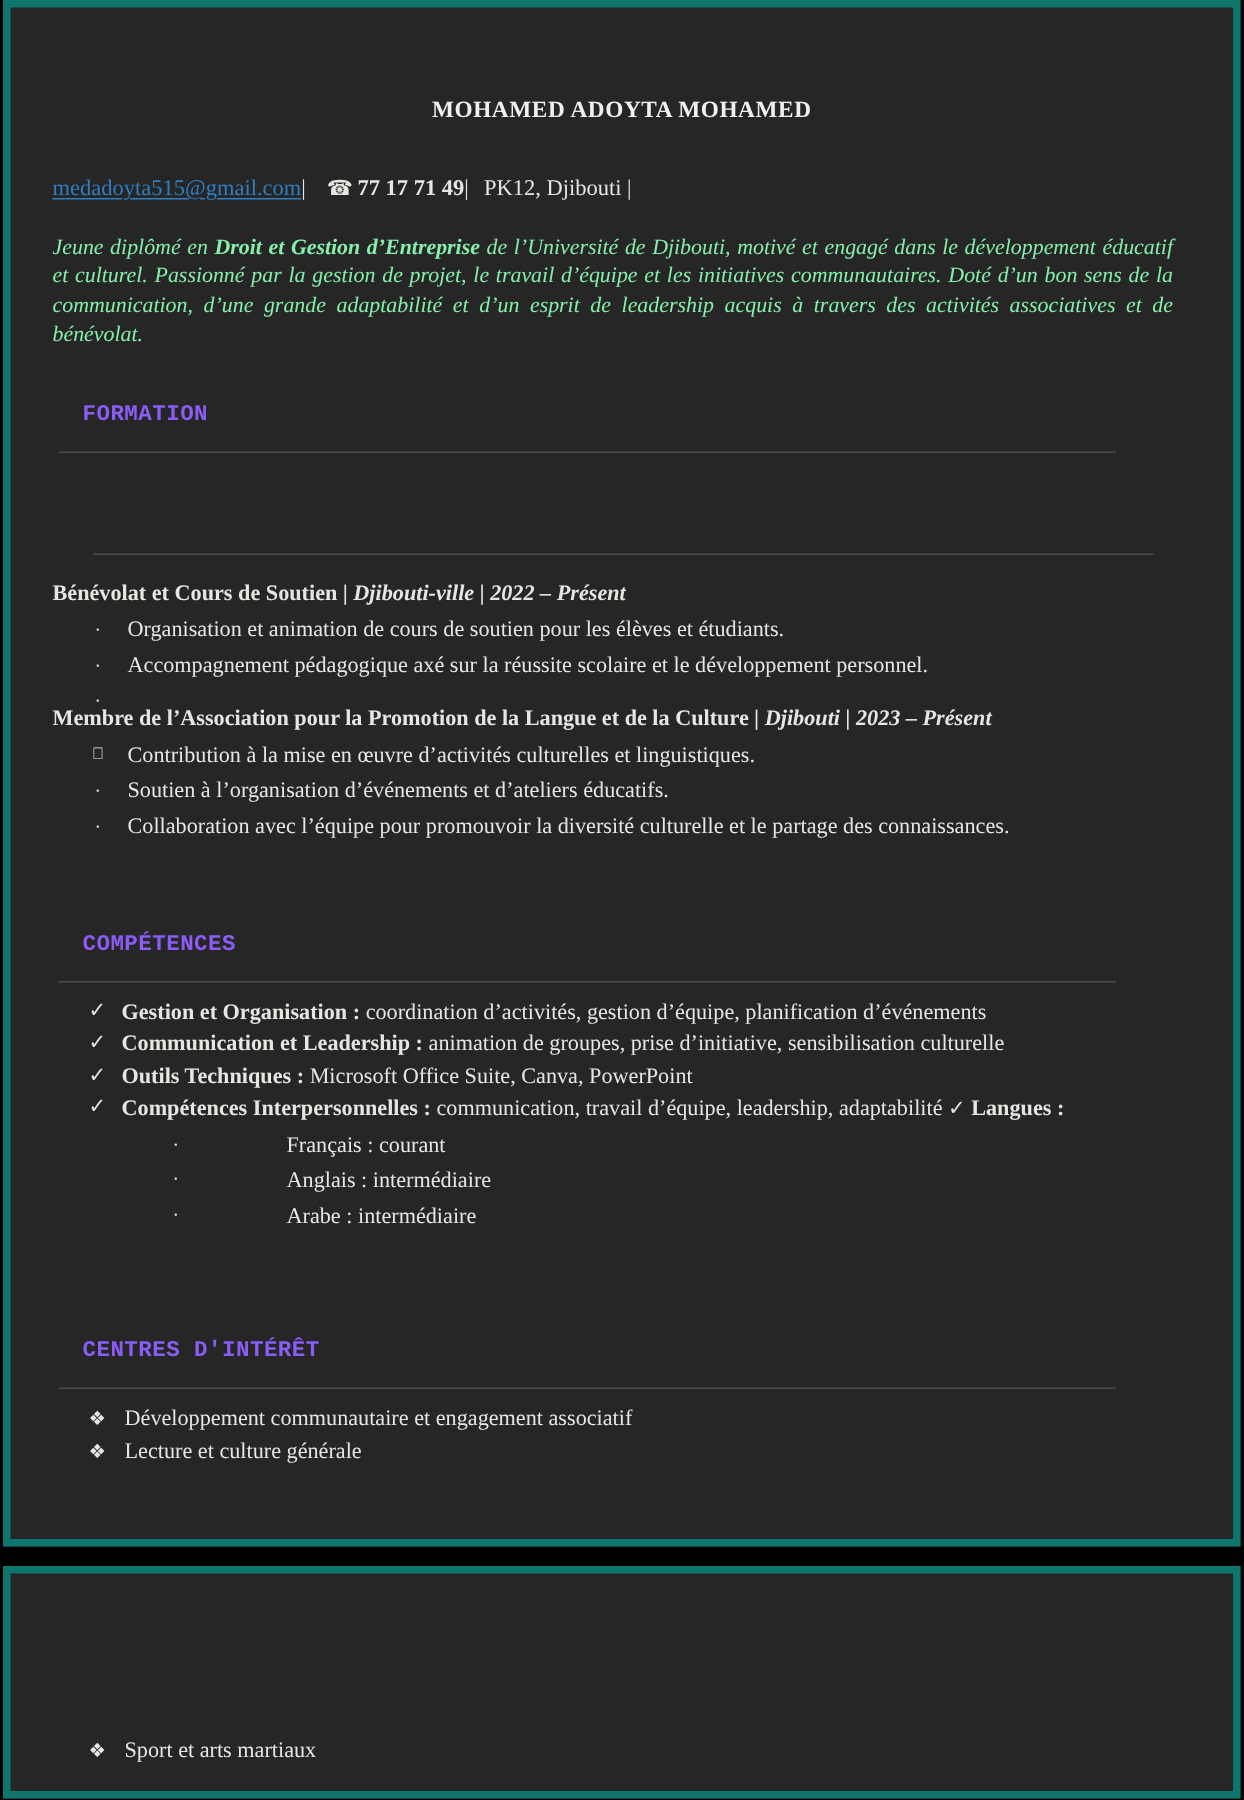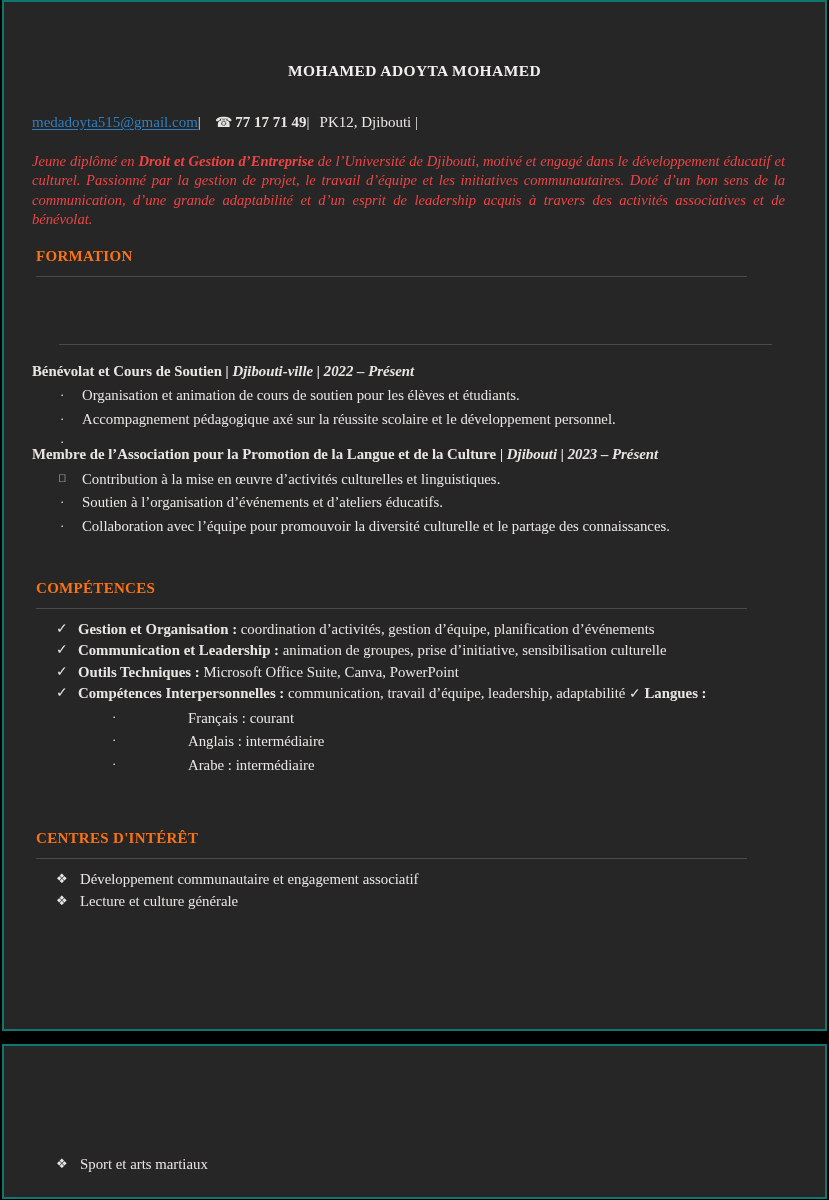--- a/index.html
+++ b/index.html
@@ -14,21 +14,21 @@
     color: #e8e6e3;
   }
   .doc-viewport {
     width: 829px;
     min-height: 1200px;
     background: #000000;
     position: relative;
   }
   .page {
     background: #262626;
-    border: 2px solid #0f766e;
+    border: 5px solid #0f766e;
     margin: 0 auto;
     width: 825px;
     position: relative;
     overflow: hidden;
   }
   .page-one {
     height: 1031px;
     padding: 44px 28px 20px 28px;
   }
   .page-gap {
@@ -68,35 +68,36 @@
   }
   .contact-phone { font-weight: bold; }
   .contact-address { margin-left: 10px; }
 
   
   .summary {
     margin: 21px 0 0 0;
     font-style: italic;
     font-size: 14.6px;
     line-height: 1.33;
-    color: #ef4444;
+    color: #86efac;
     text-align: justify;
     padding-right: 12px;
   }
   .summary b { font-weight: bold; font-style: italic; }
 
   
   .section { margin-top: 0; }
   .section-title {
-    color: #f97316;
+    color: #8b5cf6;
     font-weight: bold;
     font-size: 15px;
     letter-spacing: 0.3px;
-    margin: 0;
+    margin: 16px;
     padding-left: 4px;
+    font-family: Liberation Mono, monospace;
   }
   .rule {
     border: none;
     border-top: 1px solid #4a4a4a;
     height: 0;
     margin: 11px 0 0 0;
   }
   .rule-indent { margin-left: 4px; margin-right: 50px; }
   .rule-wide   { margin-left: 27px; margin-right: 25px; }
 

